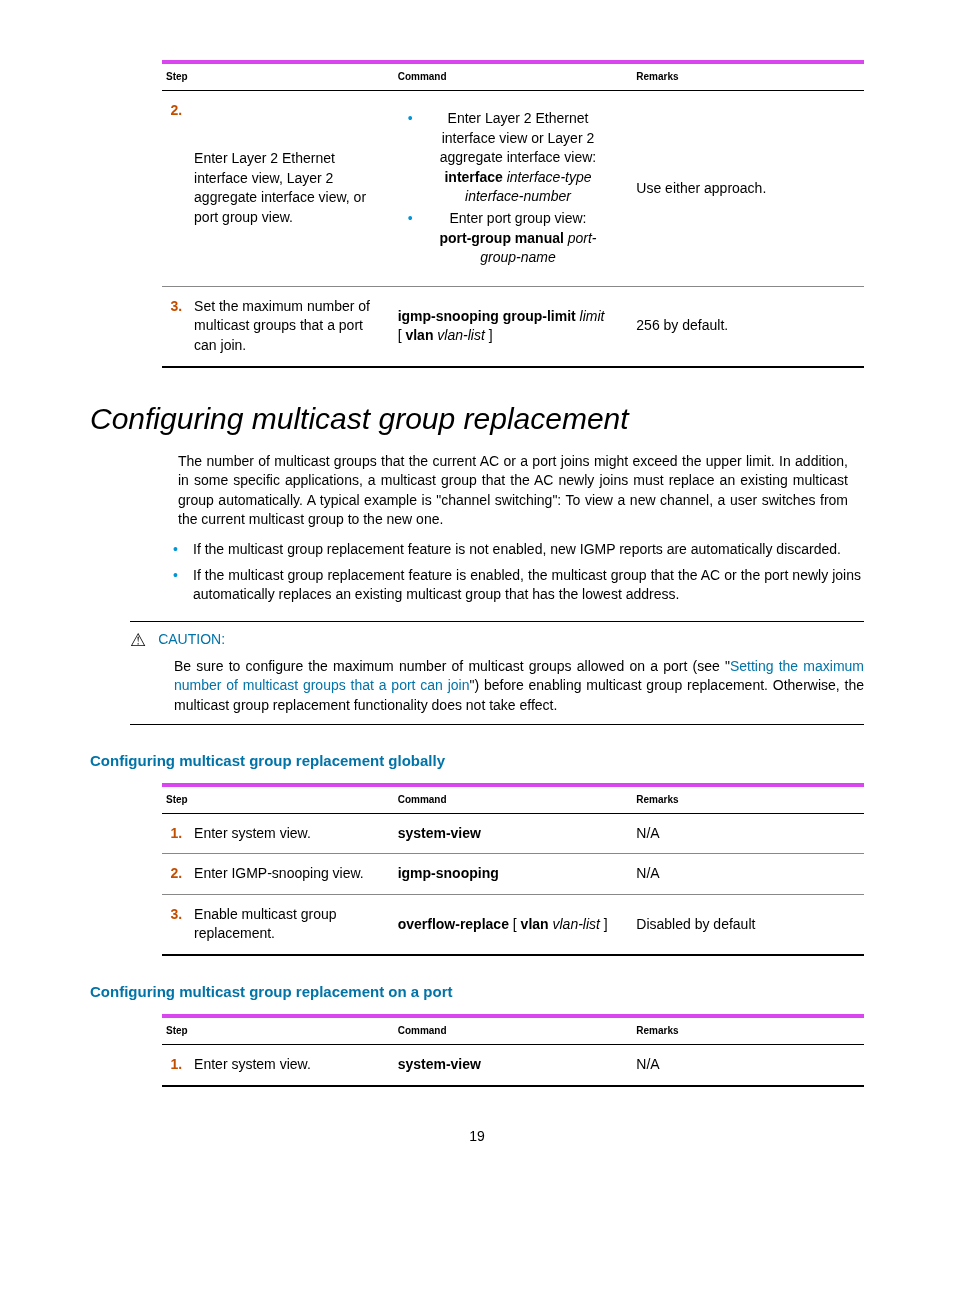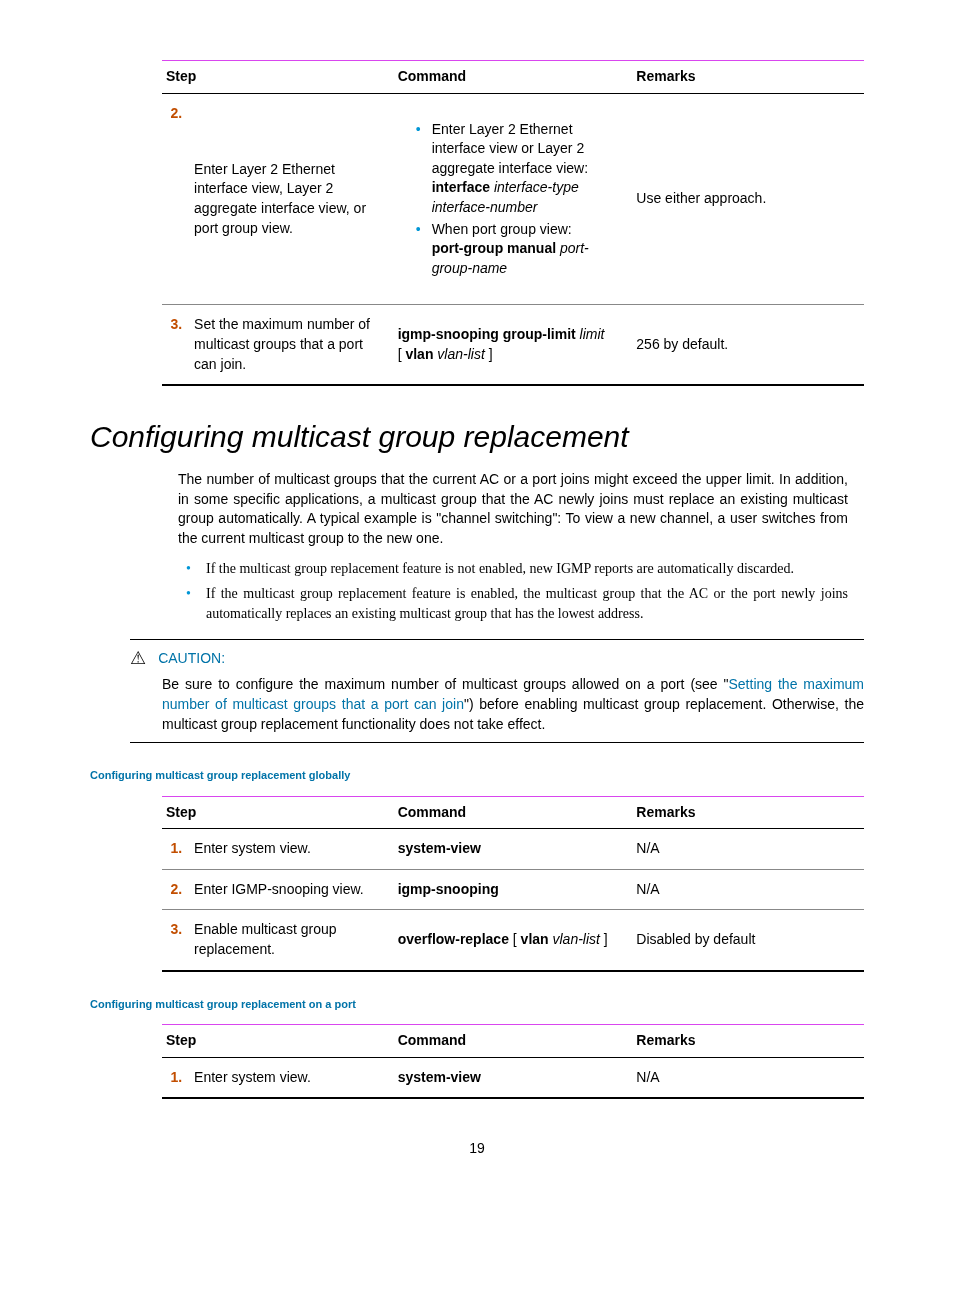--- a/index.html
+++ b/index.html
@@ -15,35 +15,34 @@
     h1 {
       color: #000000;
       font-weight: normal;
       font-size: 30px;
       margin: 30px 0 12px 0;
       font-style: italic;
     }
     h3 {
       color: #0073a8;
       font-weight: bold;
-      font-size: 11px;
+      font-size: 15px;
       margin: 25px 0 12px 0;
     }
     .indent {
       margin-left: 72px;
     }
     p {
       text-align: justify;
       margin: 10px 16px;
     }
     ul.blue {
       list-style: none;
       padding-left: 0;
-      margin: 10px 16px;
-      font-family: Liberation Serif, serif;
+      margin: 10px 3px;
     }
     ul.blue > li {
       position: relative;
       padding-left: 28px;
       margin: 6px 0;
       text-align: justify;
     }
     ul.blue > li::before {
       content: "•";
       position: absolute;
@@ -52,24 +51,24 @@
       font-size: 14px;
     }
     table {
       border-collapse: collapse;
       width: 100%;
       margin: 0 0 8px 0;
     }
     thead th {
       text-align: left;
       font-weight: bold;
-      border-top: 1px solid #d946ef;
+      border-top: 4px solid #d946ef;
       border-bottom: 1.5px solid #000;
       padding: 6px 4px;
-      font-size: 14px;
+      font-size: 10px;
     }
     tbody td {
       vertical-align: middle;
       border-bottom: 1px solid #888;
       padding: 10px 4px;
       font-size: 14px;
     }
     tbody tr:last-child td {
       border-bottom: 2px solid #000;
     }
@@ -83,22 +82,23 @@
       padding-top: 10px;
     }
     .steptext {
       padding-right: 12px;
     }
     .cmd {
       padding-right: 12px;
     }
     .cmd ul {
       list-style: none;
-      margin: 16px;
+      margin: 8px;
       padding: 0;
+      text-align: center;
     }
     .cmd ul li {
       position: relative;
       padding-left: 18px;
       margin: 2px 0;
     }
     .cmd ul li::before {
       content: "•";
       position: absolute;
       left: 2px;
@@ -120,21 +120,21 @@
     .caution-icon {
       font-size: 18px;
       margin-right: 12px;
       color: #000;
     }
     .caution-label {
       color: #0073a8;
       font-size: 14px;
     }
     .caution-body {
-      margin-left: 32px;
+      margin-left: 44px;
       text-align: justify;
     }
     .link { color: #0073a8; }
     .pagenum {
       text-align: center;
       margin-top: 40px;
       font-size: 14px;
     }
     col.c1 { width: 4%; }
     col.c2 { width: 29%; }
@@ -163,21 +163,21 @@
     <tr>
       <td class="stepnum">2.</td>
       <td class="steptext">Enter Layer 2 Ethernet interface view, Layer 2 aggregate interface view, or port group view.</td>
       <td class="cmd">
         <ul>
           <li>
             <span>Enter Layer 2 Ethernet interface view or Layer 2 aggregate interface view:</span><br>
             <span class="bold">interface</span><span class="italic"> interface-type interface-number</span>
           </li>
           <li>
-            <span>When port group view:</span><br>
+            <span>Enter port group view:</span><br>
             <span class="bold">port-group manual</span><span class="italic"> port-group-name</span>
           </li>
         </ul>
       </td>
       <td>Use either approach.</td>
     </tr>
     <tr>
       <td class="stepnum">3.</td>
       <td class="steptext">Set the maximum number of multicast groups that a port can join.</td>
       <td class="cmd">

